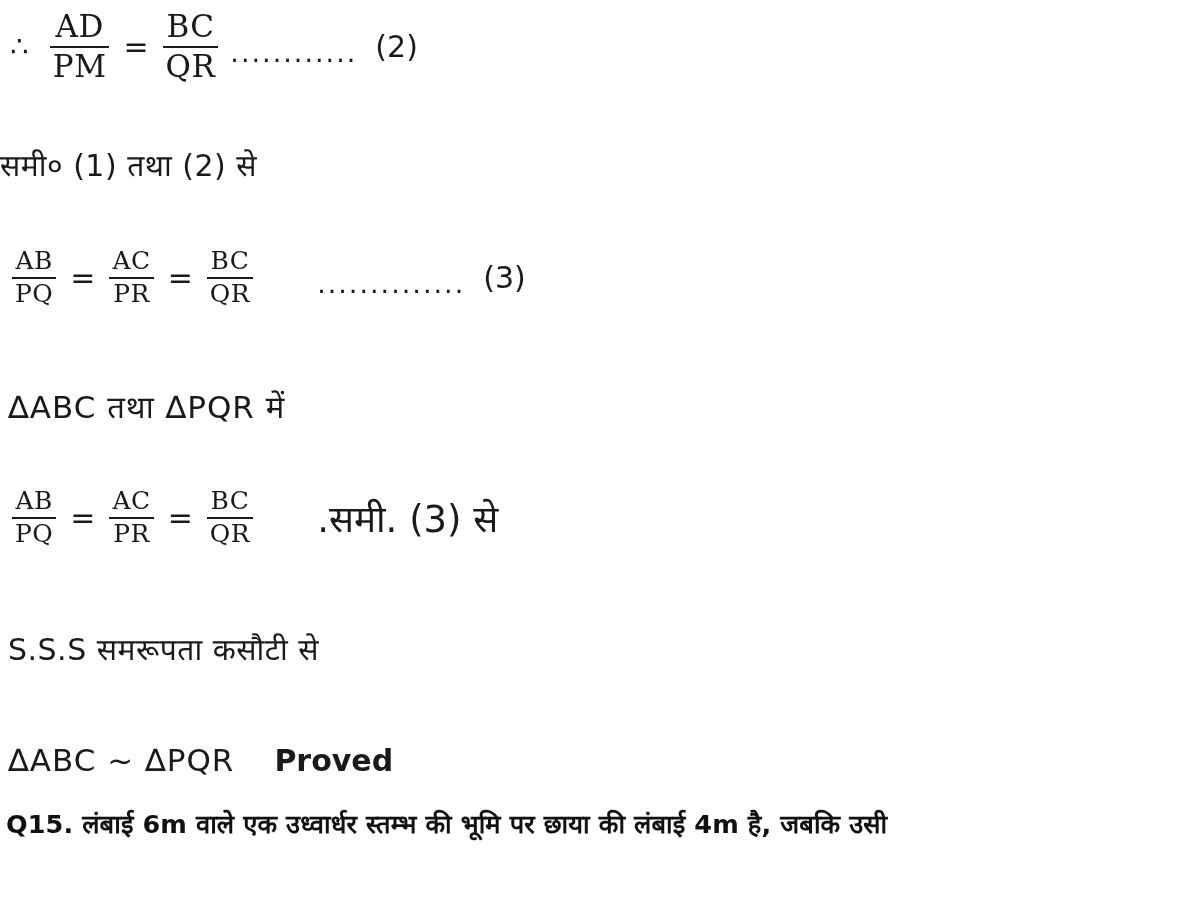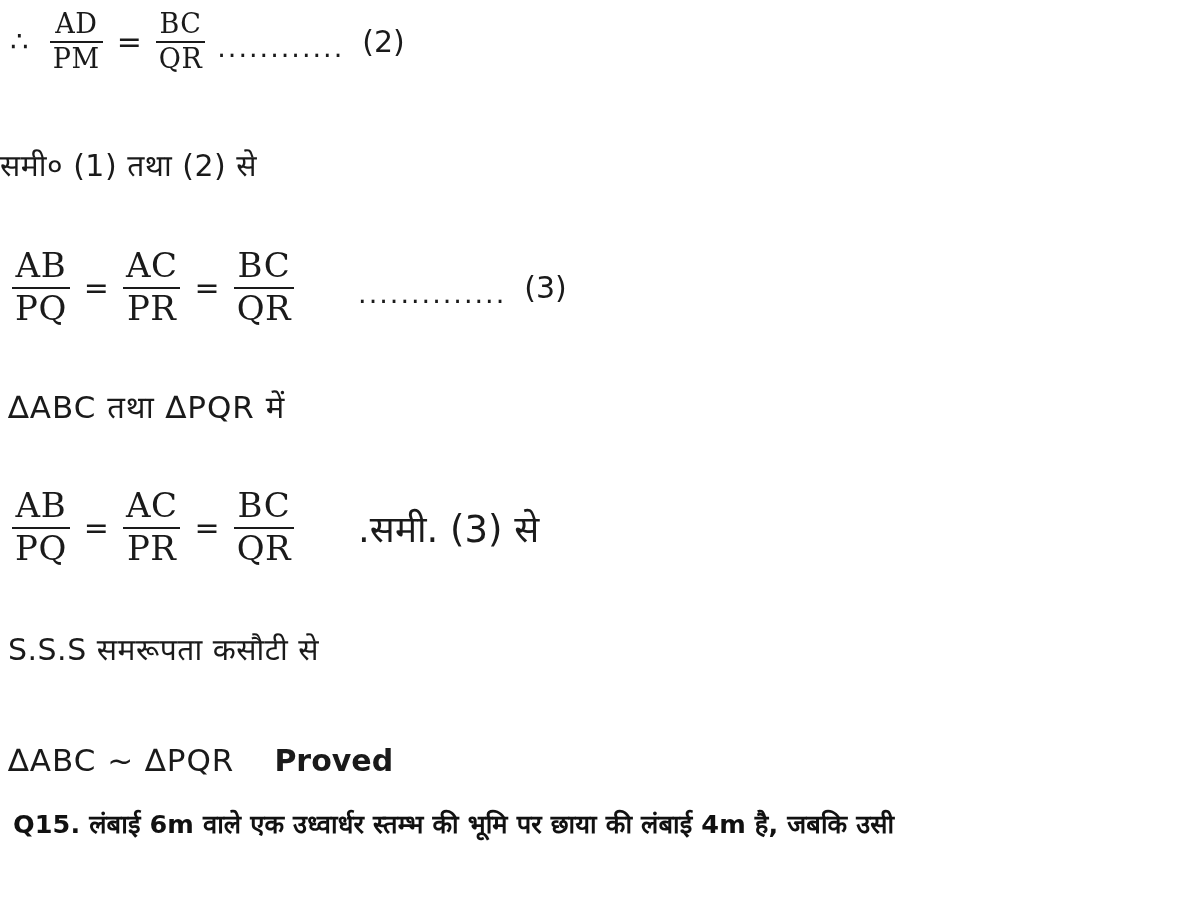--- a/index.html
+++ b/index.html
@@ -43,22 +43,22 @@
   .frac .den {
     padding: 0 3px;
     letter-spacing: 0.5px;
   }
   .frac .bar {
     width: 100%;
     height: 2px;
     background: #1a1a1a;
     margin: 3px 0 2px 0;
   }
-  .frac.big { font-size: 27px; }
-  .frac.mid { font-size: 34px; }
+  .frac.big { font-size: 31px; }
+  .frac.mid { font-size: 25px; }
 
   .op {
     font-family: "DejaVu Sans", sans-serif;
     font-size: 30px;
     margin: 0 10px;
   }
   .therefore {
     font-size: 28px;
     margin-right: 18px;
   }
@@ -105,21 +105,20 @@
     position: absolute;
     left: 6px;
     top: 806px;
     width: 1168px;
     font-family: "DejaVu Sans", sans-serif;
     font-weight: bold;
     font-size: 25.5px;
     line-height: 1.45;
     color: #111111;
     letter-spacing: 0.1px;
-    margin-left: 7px;
   }
   .question .l2 { display: block; }
 </style>
 </head>
 <body>
 
 <div class="page">
 
   <div class="line" style="left:10px; top:10px;">
     <span class="therefore">∴</span>

